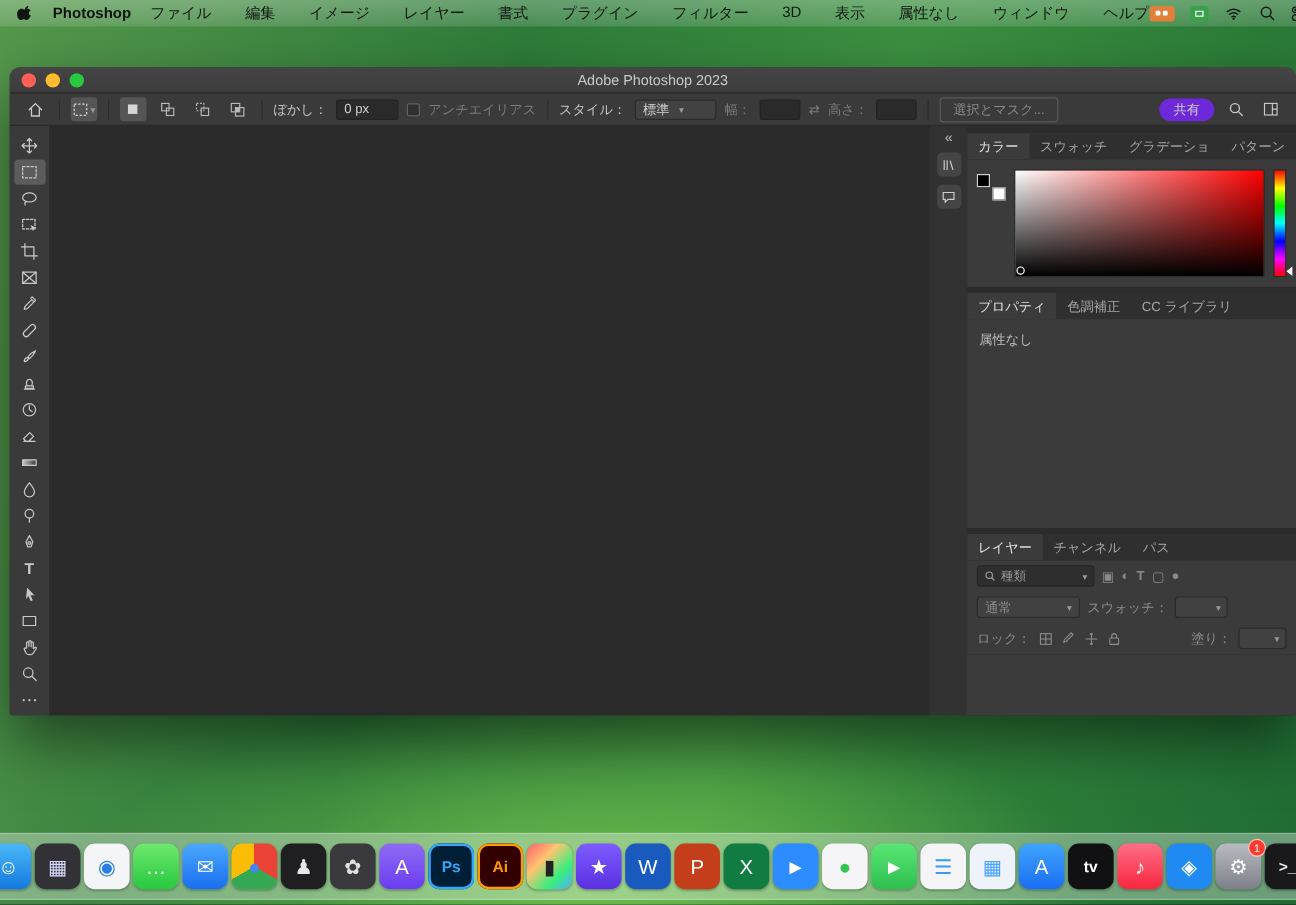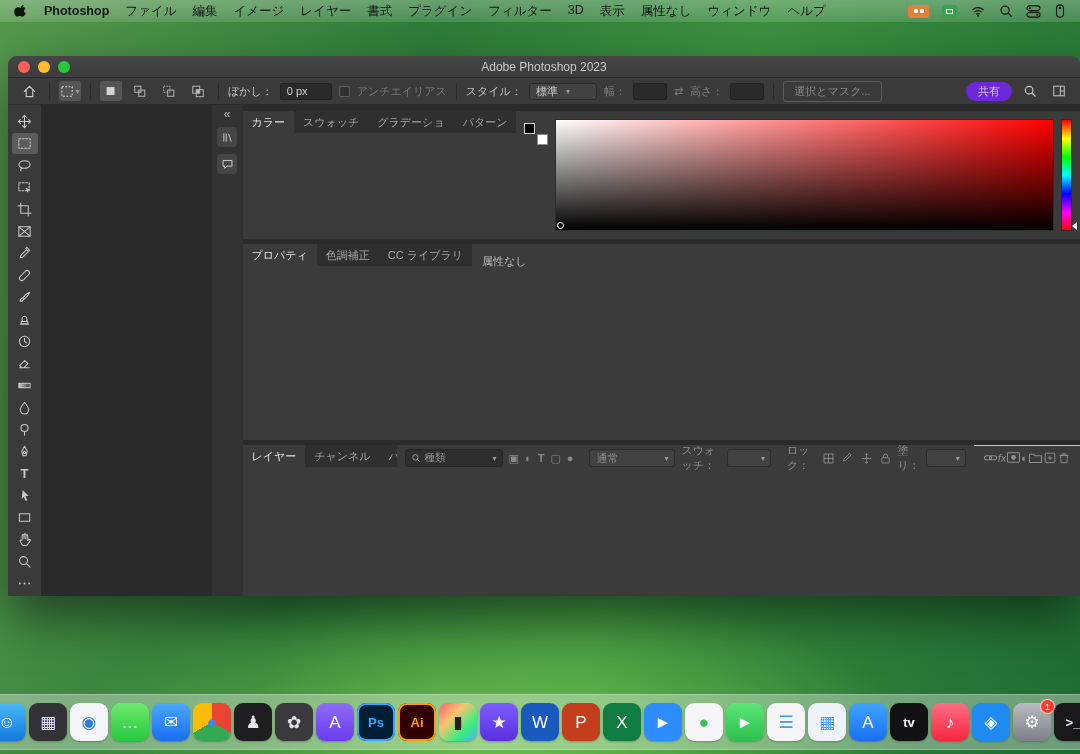--- a/index.html
+++ b/index.html
@@ -7,21 +7,21 @@
   #screen{position:relative;width:1080px;height:754px;overflow:hidden;
     background:
       radial-gradient(ellipse 700px 260px at 45% 98%, rgba(120,200,80,.8) 0%, rgba(120,200,80,0) 60%),
       linear-gradient(105deg,#55984c 0%,#2e7b3a 35%,#3c9040 60%,#1f6b33 100%);}
   
   .menubar{position:absolute;top:0;left:0;right:0;height:22px;display:flex;align-items:center;
     padding:0 14px;background:linear-gradient(rgba(255,255,255,.28),rgba(255,255,255,.14));
     color:#101510;font-size:12.5px}
   .menubar .apple{display:flex;align-items:center;margin-right:16px}
   .menubar .appname{font-weight:bold;margin-right:16px}
-  .menu-items{display:flex;gap:16px;white-space:nowrap}
+  .menu-items{display:flex;gap:28px;white-space:nowrap}
   .mitem{cursor:default}
   .mb-right{margin-left:auto;display:flex;gap:13px;align-items:center}
   .mb-ico svg{display:block}
   .wdg{border-radius:3px;display:flex;align-items:center;justify-content:center}
   .wdg-orange{width:21px;height:13px;background:#e2803b}
   .wdg-orange i{width:4px;height:4px;background:#fff;border-radius:1px;margin:0 1px;display:inline-block}
   .wdg-green{width:15px;height:13px;background:#37a24b}
   .wdg-green i{width:7px;height:5px;border:1px solid #fff;display:inline-block}
   
   .window{position:absolute;left:8px;top:56px;width:1072px;height:540px;border-radius:9px 9px 2px 2px;
@@ -57,21 +57,21 @@
   .swatchbox .bgw{position:absolute;right:0;bottom:0;width:11px;height:11px;background:#fff;border:1px solid #8a8a8a}
   .swatchbox .fgw{position:absolute;left:0;top:0;width:11px;height:11px;background:#000;border:1px solid #d0d0d0}
   .canvas{flex:1;background:#2a2a2a}
   .rightstrip{flex:0 0 32px;background:#323232;border-left:1px solid #2b2b2b;display:flex;flex-direction:column;
     align-items:center;padding-top:3px;gap:7px}
   .collapse{color:#bdbdbd;font-size:12px;line-height:12px}
   .stripbtn{width:20px;height:20px;background:#454545;border-radius:4px;display:flex;align-items:center;justify-content:center}
   .stripbtn svg{stroke:#cfcfcf;fill:none;stroke-width:1.2;display:block}
   
   .panels{flex:0 0 228px;background:#2b2b2b;display:flex;flex-direction:column;gap:5px;padding-top:6px}
-  .panel{background:#3b3b3b;display:flex;flex-direction:row;overflow:hidden}
+  .panel{background:#3b3b3b;display:flex;flex-direction:column;overflow:hidden}
   .ptabs{display:flex;background:#2f2f2f;height:22px;font-size:11px;color:#a6a6a6;overflow:hidden}
   .ptab{padding:0 9px;display:flex;align-items:center;white-space:nowrap}
   .ptab.active{background:#3b3b3b;color:#e4e4e4}
   .panel-color{height:128px}
   .color-body{display:flex;gap:7px;padding:8px;flex:1}
   .satfield{flex:1;position:relative;border:1px solid #2c2c2c;
     background:linear-gradient(to bottom,rgba(0,0,0,0) 0%,#000 100%),linear-gradient(to right,#fff 0%,#f00 100%)}
   .picker{position:absolute;left:1px;bottom:1px;width:7px;height:7px;border:1.4px solid #fff;border-radius:50%}
   .huebar{width:11px;position:relative;border:1px solid #2c2c2c;
     background:linear-gradient(to bottom,#f00,#ff0 17%,#0f0 34%,#0ff 50%,#00f 67%,#f0f 84%,#f00)}

